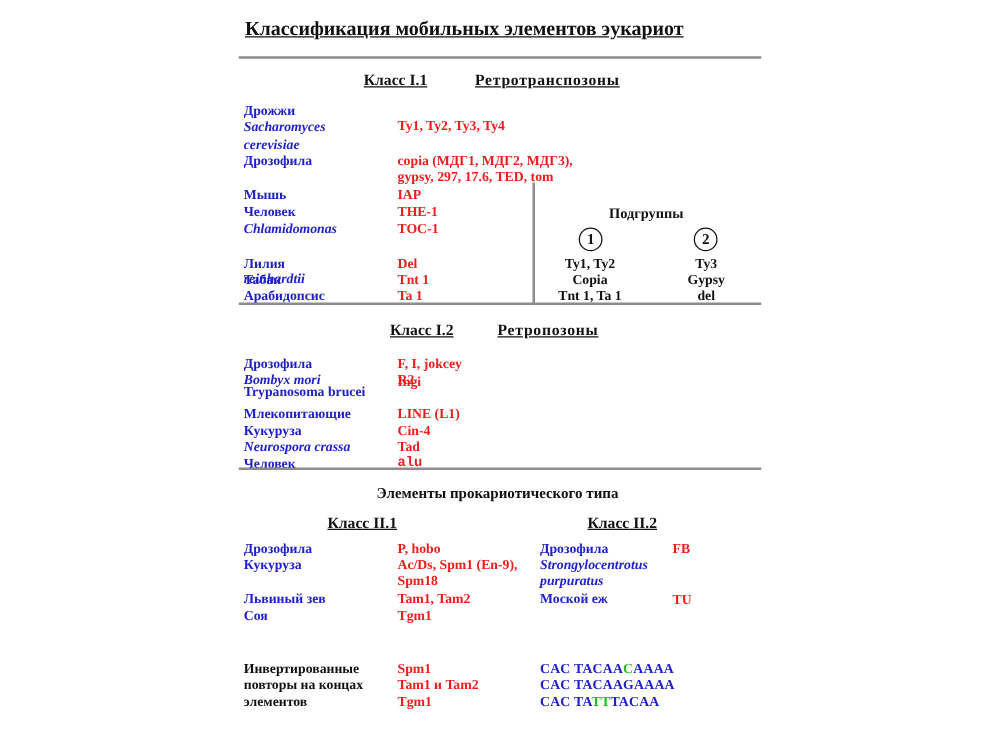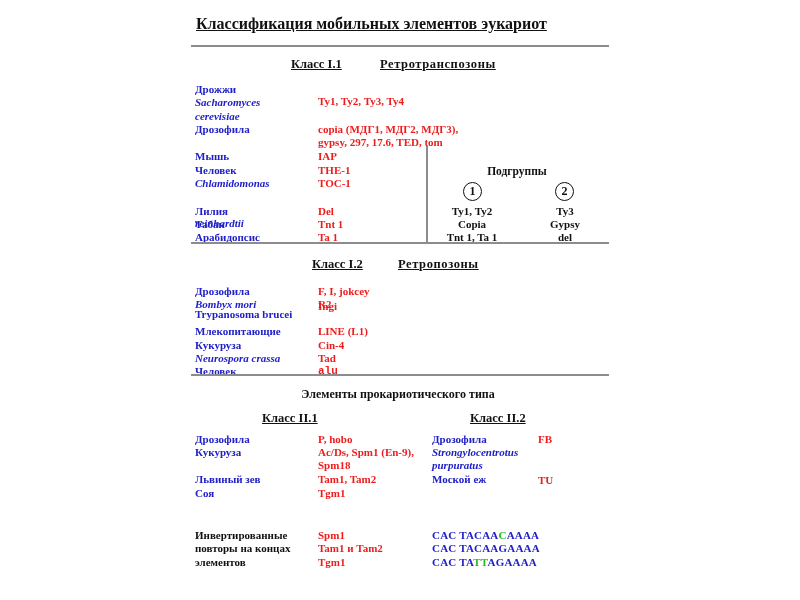--- a/index.html
+++ b/index.html
@@ -120,14 +120,14 @@
   <div class="abs blk" style="left:195px;top:529px;">Инвертированные</div>
   <div class="abs blk" style="left:195px;top:542px;">повторы на концах</div>
   <div class="abs blk" style="left:195px;top:556px;">элементов</div>
 
   <div class="abs red" style="left:318px;top:529px;">Spm1</div>
   <div class="abs red" style="left:318px;top:542px;">Tam1 и Tam2</div>
   <div class="abs red" style="left:318px;top:556px;">Tgm1</div>
 
   <div class="abs seq" style="left:432px;top:529px;"><span>CAC TACAA</span><span class="green">C</span><span>AAAA</span></div>
   <div class="abs seq" style="left:432px;top:542px;"><span>CAC TACAAGAAAA</span><span class="green"></span><span></span></div>
-  <div class="abs seq" style="left:432px;top:556px;"><span>CAC TA</span><span class="green">TT</span><span>AGAAAA</span></div>
+  <div class="abs seq" style="left:432px;top:556px;"><span>CAC TA</span><span class="green">TT</span><span>TACAA</span></div>
 </div>
 
 </body></html>

